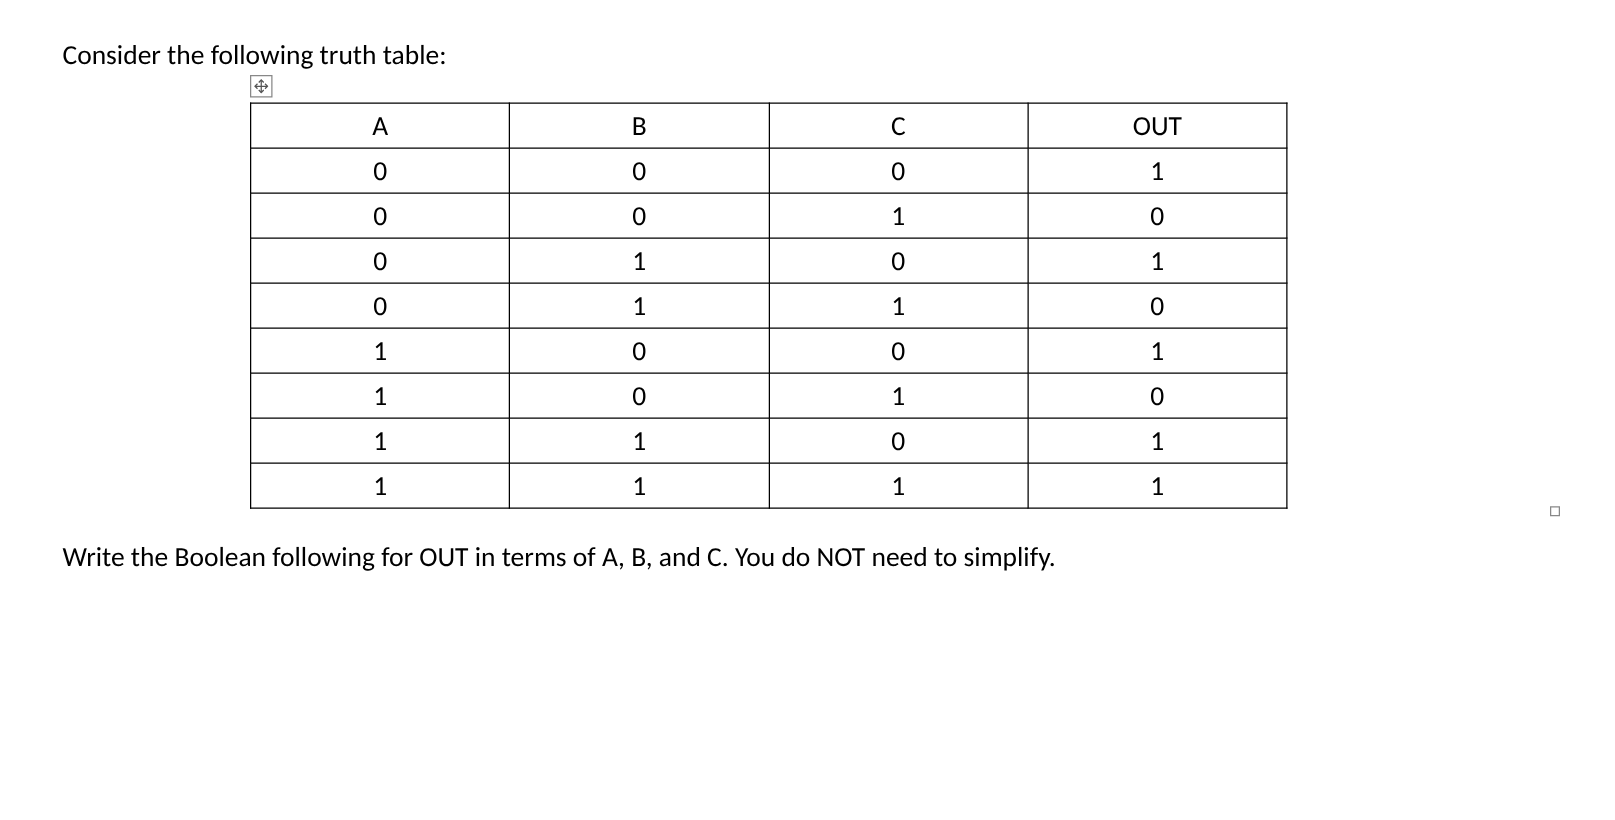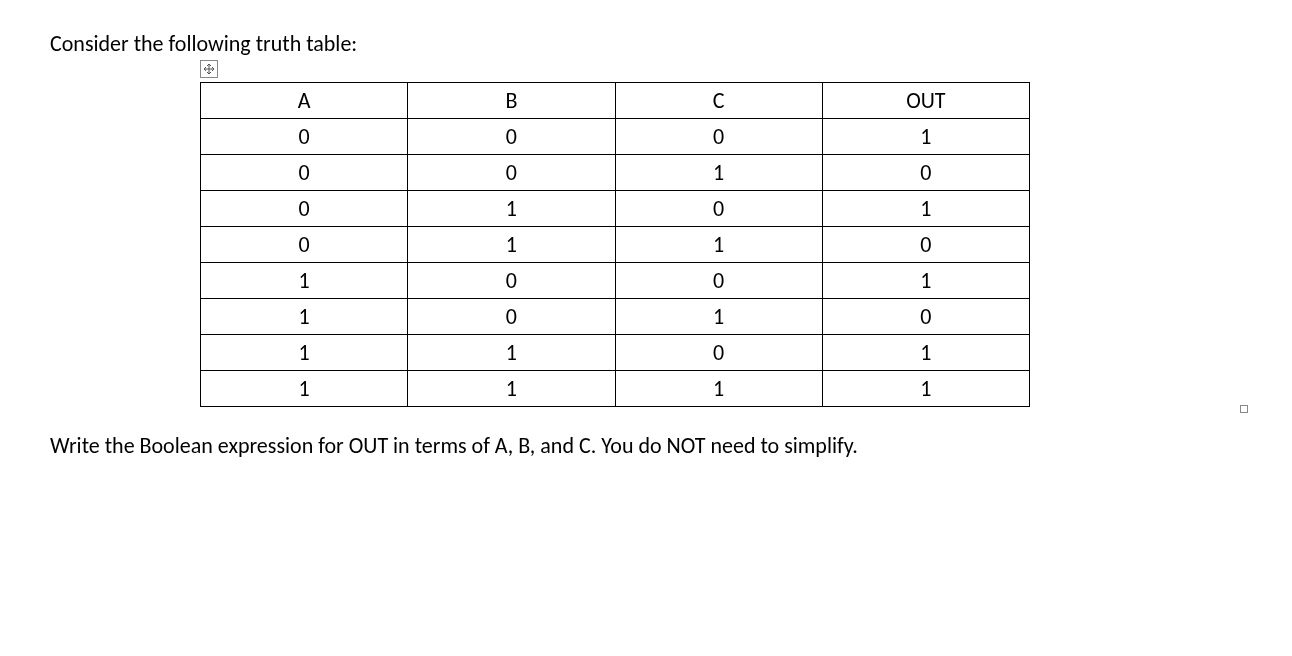--- a/index.html
+++ b/index.html
@@ -132,13 +132,13 @@
       <td>1</td>
       <td>1</td>
       <td>1</td>
       <td>1</td>
     </tr>
   </tbody>
     </table>
   <div class="resize-handle"></div>
 </div>
 
-<div class="conclusion-text">Write the Boolean expression for OUT in terms of A, B, and C. You do NOT need to simplify.</div>
+<div class="conclusion-text">Write the Boolean following for OUT in terms of A, B, and C. You do NOT need to simplify.</div>
 
 </body></html>

